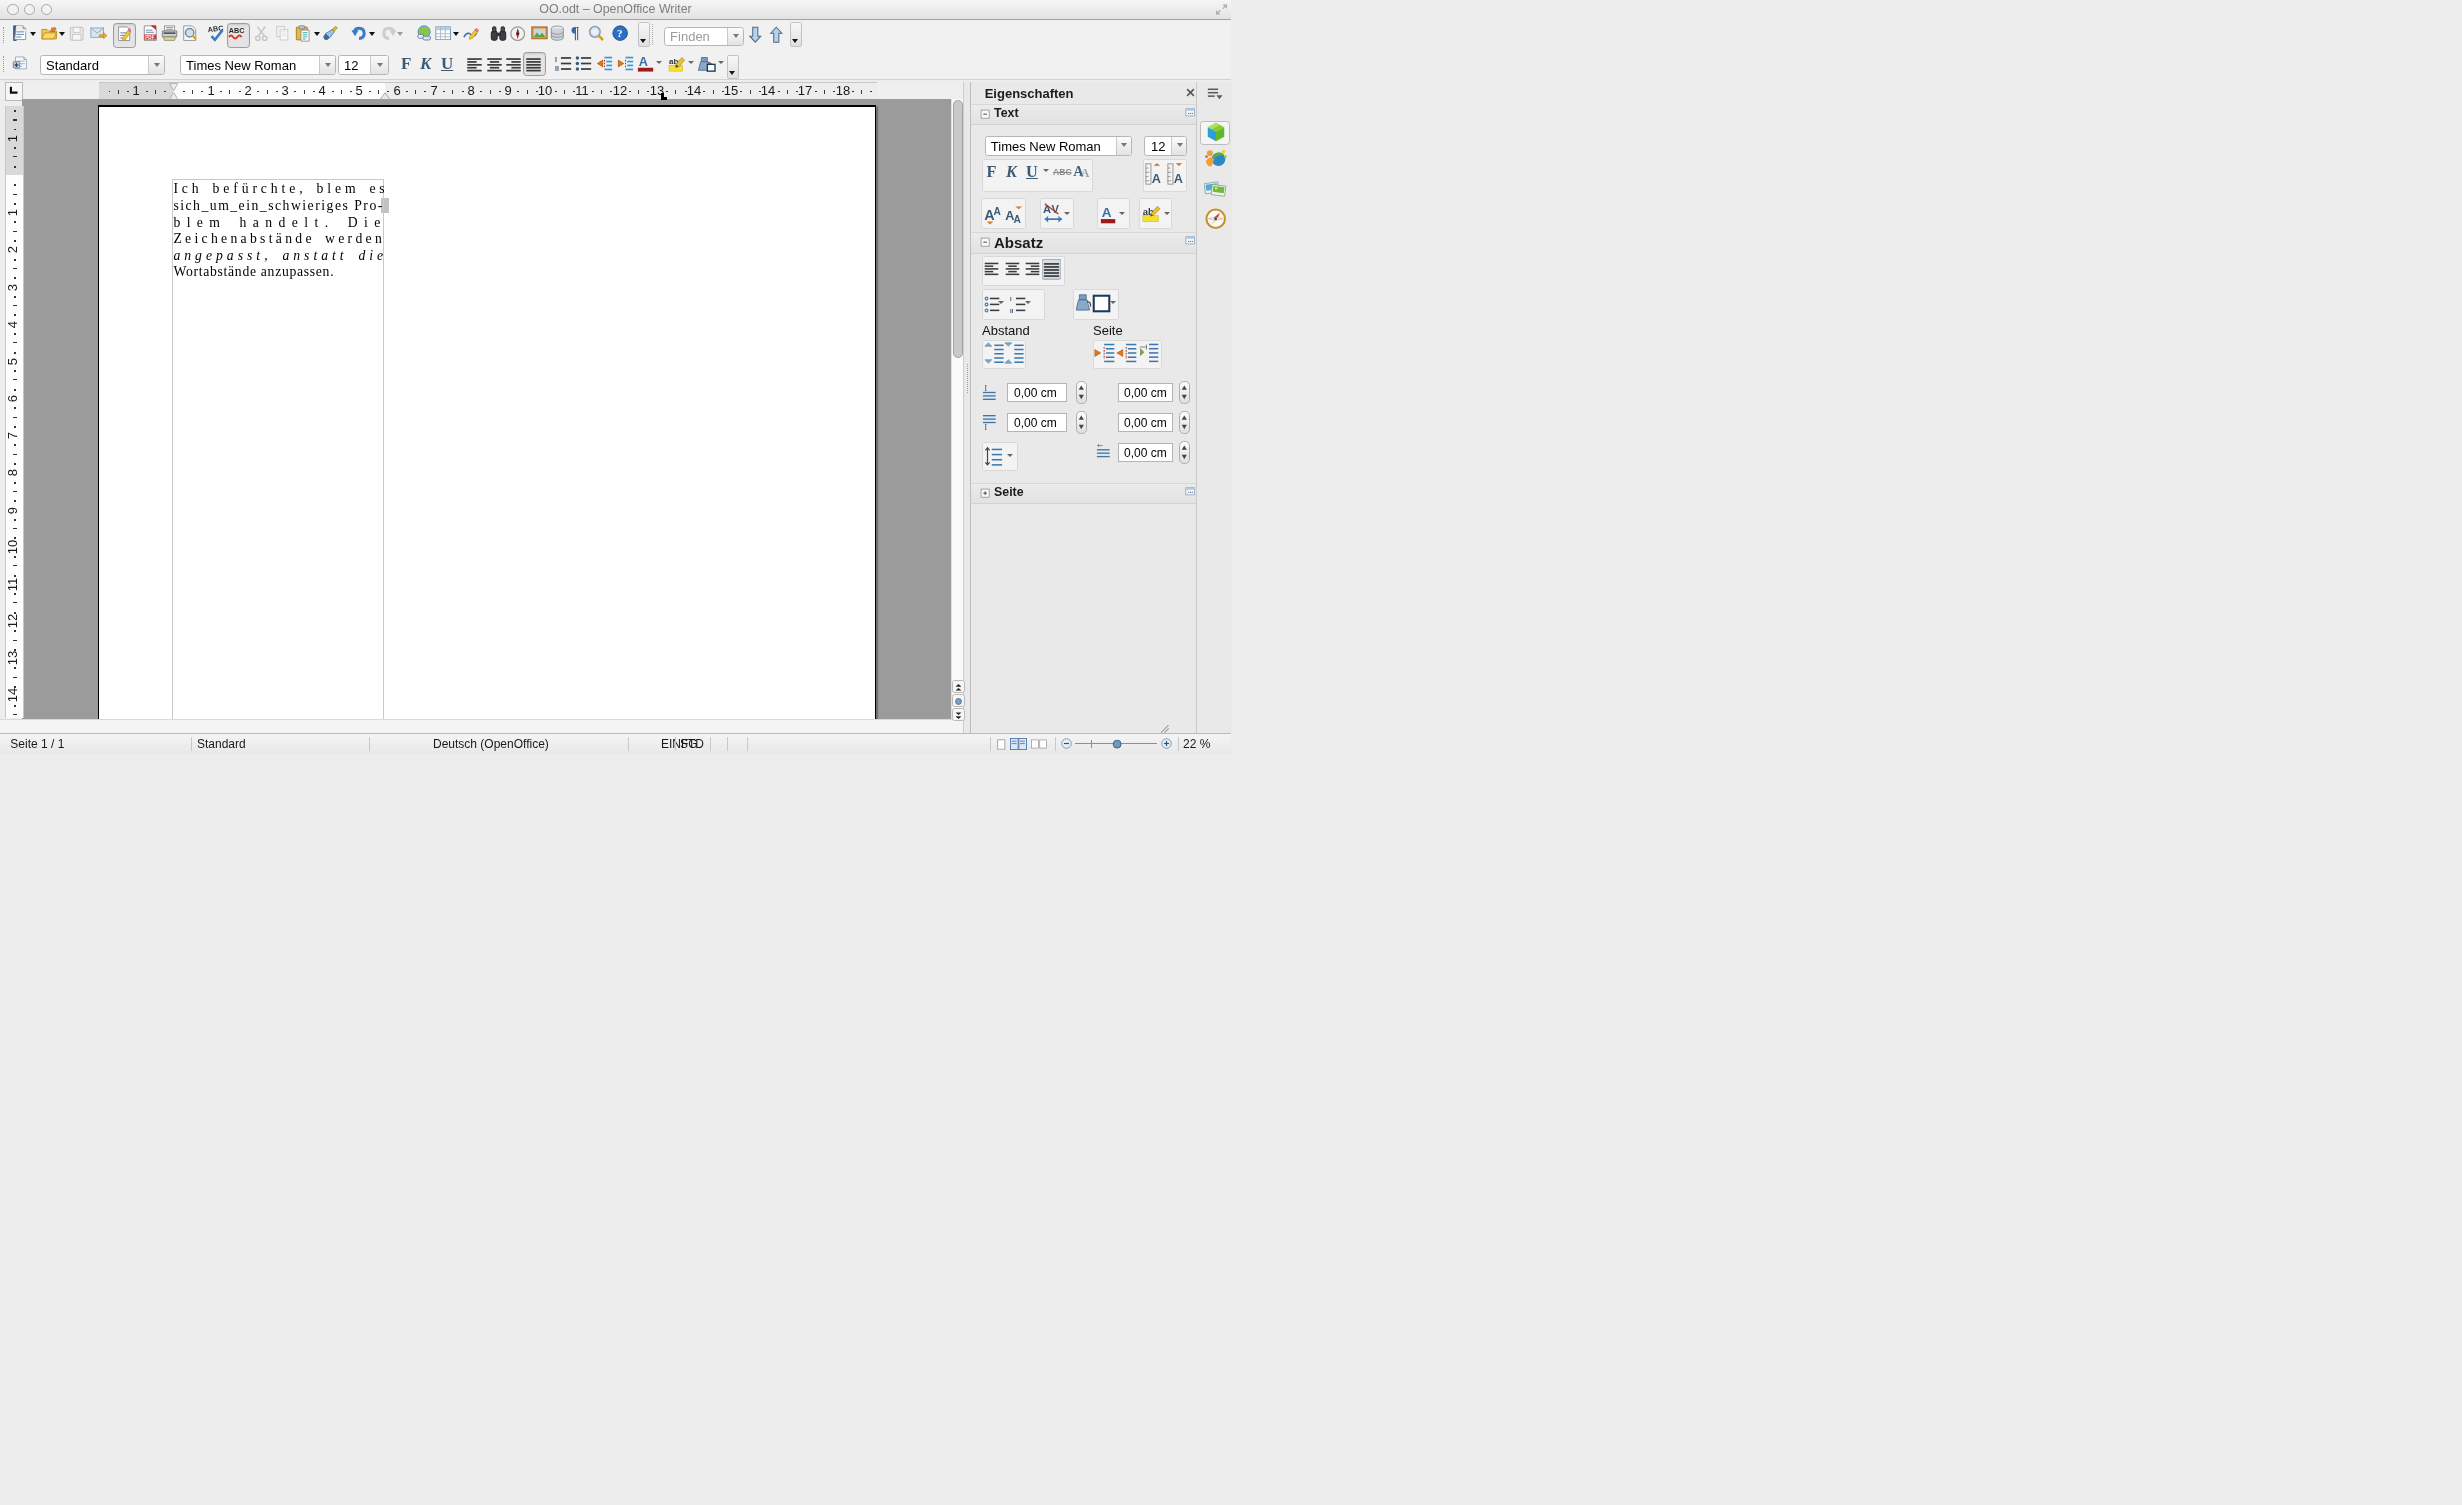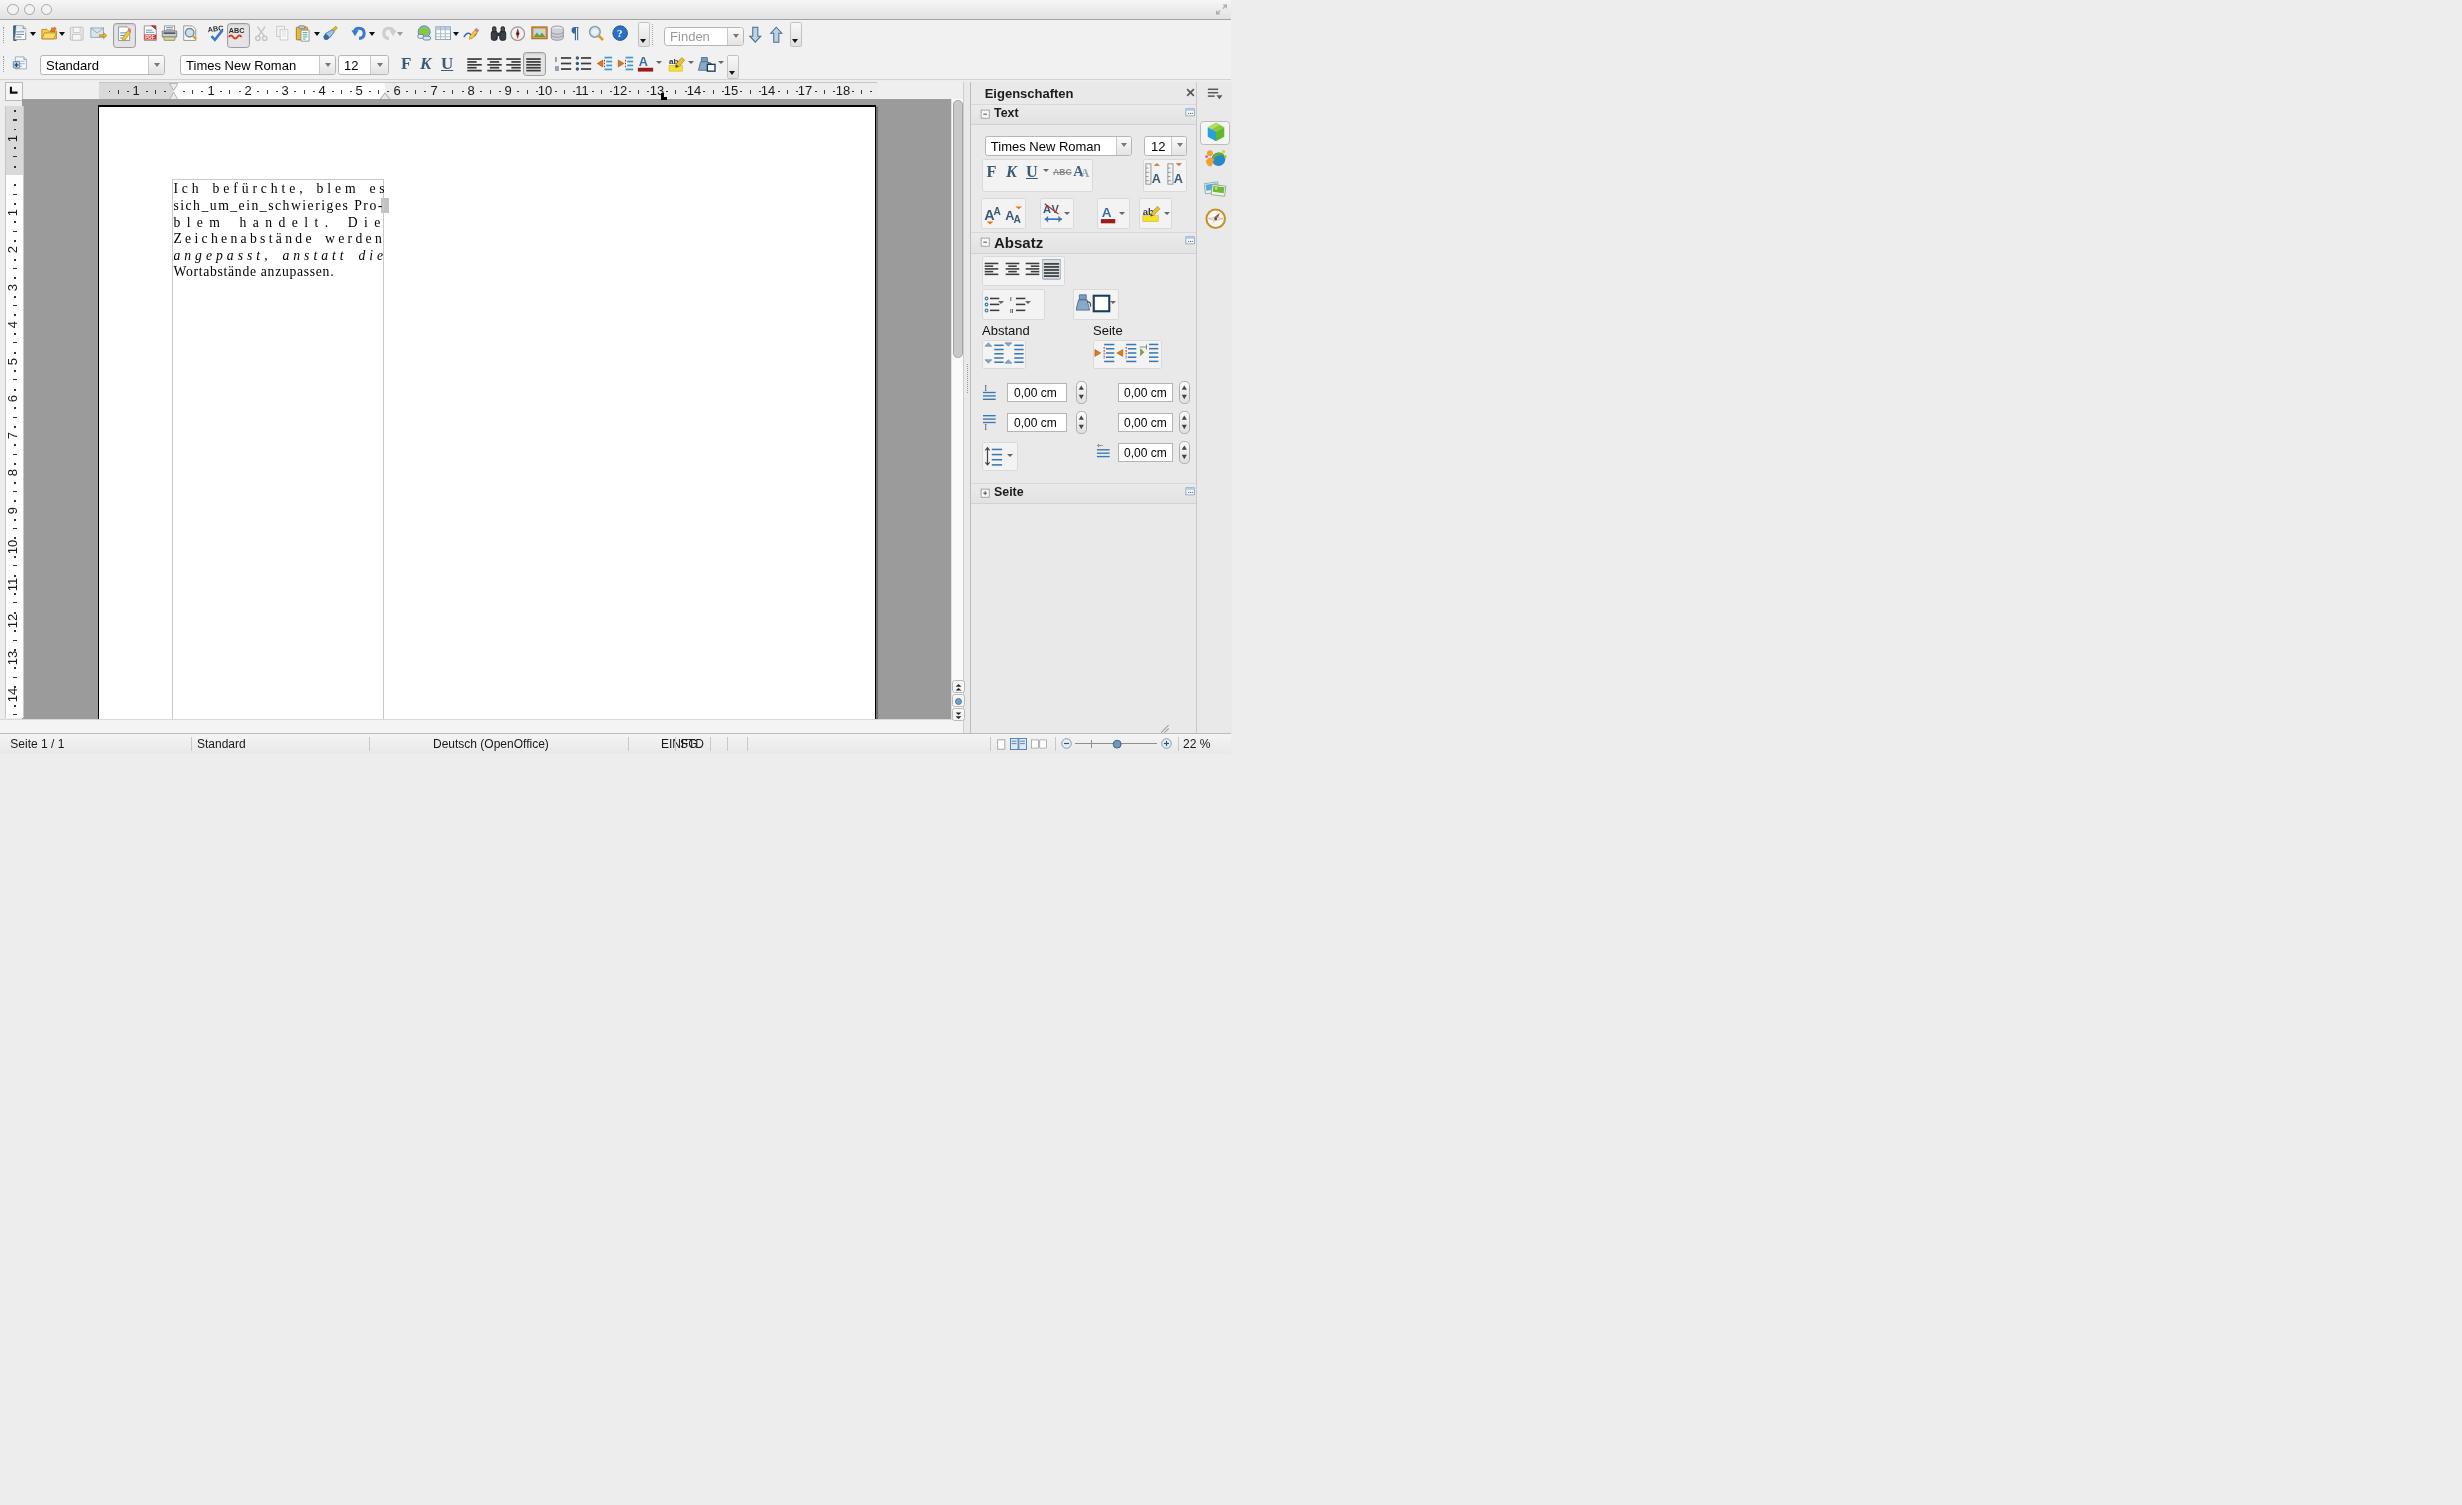--- a/index.html
+++ b/index.html
@@ -51,20 +51,21 @@
 #statusbar{position:absolute;left:0;top:733px;width:1231px;height:20px;background:linear-gradient(#f4f4f4,#e8e8e8);border-top:0.9px solid #bbb;font-size:12px;color:#1a1a1a;}
 .sbsep{position:absolute;top:2.6px;height:14.6px;width:0.9px;background:#c9c9c9;}
 .sbtxt{position:absolute;top:2.6px;white-space:nowrap;}
 </style>
 </head>
 <body>
 <div id="titlebar">
   <div class="tl" style="left:7.3px;"></div>
   <div class="tl" style="left:24px;"></div>
   <div class="tl" style="left:41px;"></div>
+  <div id="title-text">OO.odt – OpenOffice Writer</div>
  <svg class="abs" style="left:1215px;top:3.4px;" width="13" height="13" viewBox="0 0 15 15">
       <g stroke="#a6a6a6" stroke-width="1.4" fill="none">
         <path d="M9.5 2.5 L13 2.5 L13 6"></path>
         <path d="M13 2.5 L9 6.5"></path>
         <path d="M5.5 12.5 L2 12.5 L2 9"></path>
         <path d="M2 12.5 L6 8.5"></path>
       </g>
     </svg>
 </div>
 <div id="toolbar1">

